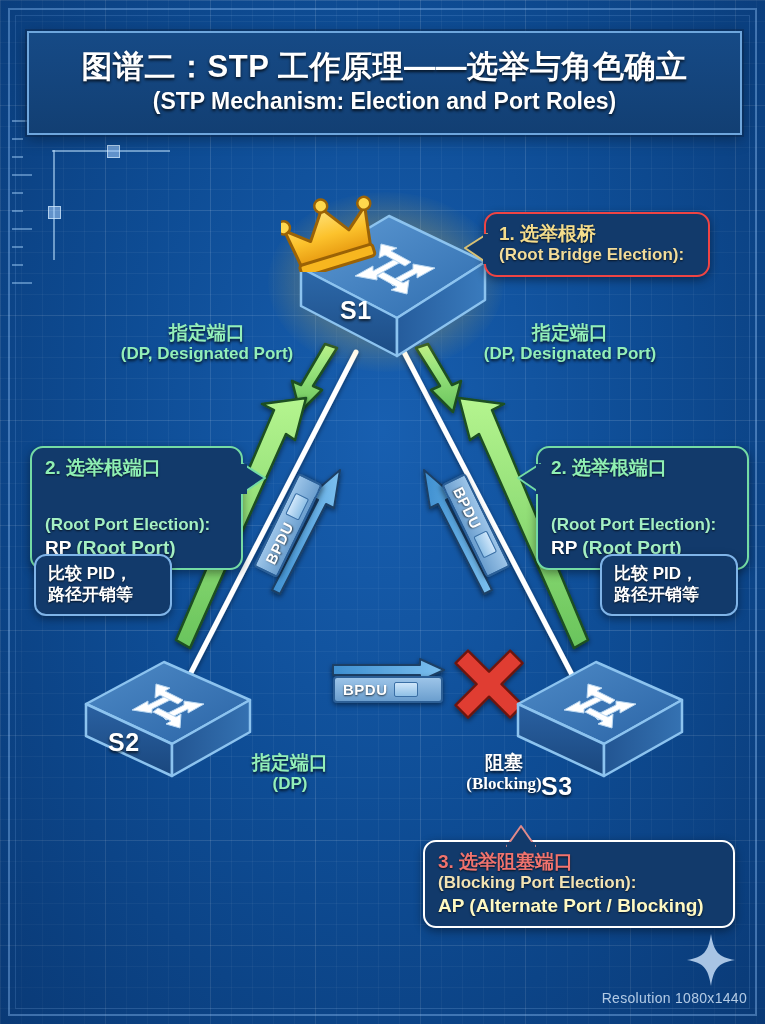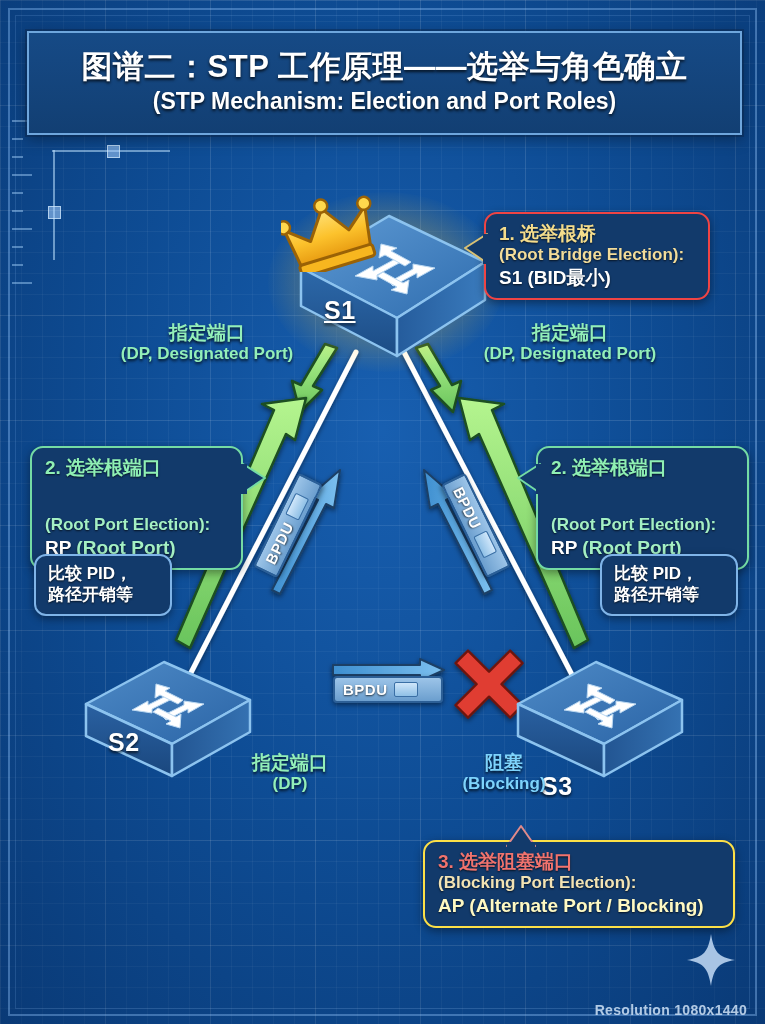--- a/index.html
+++ b/index.html
@@ -95,42 +95,42 @@
   .co-gold .l1{color:#f5dd8c;text-shadow:0 1px 2px rgba(0,0,0,.7);}
   .co-gold .l2{color:#f2dc9a;text-shadow:0 1px 2px rgba(0,0,0,.7);}
   .co-gold .l3{color:#ffffff;text-shadow:0 1px 2px rgba(0,0,0,.7);}
 
   .co-green{border:2px solid #74dba4;}
   .co-green .l1{color:#8ff0b4;text-shadow:0 1px 2px rgba(0,0,0,.7);}
   .co-green .l2{color:#a4f0c4;text-shadow:0 1px 2px rgba(0,0,0,.7);margin-top:36px;}
   .co-green .l3{color:#ffffff;text-shadow:0 1px 2px rgba(0,0,0,.7);}
   .co-green .l3 .sub{color:#a4f0c4;}
 
-  .co-red{border:2px solid #fde047;}
+  .co-red{border:2px solid #ffffff;}
   .co-red .l1{color:#f0736e;text-shadow:0 1px 2px rgba(0,0,0,.75);}
   .co-red .l2{color:#f2e3b4;text-shadow:0 1px 2px rgba(0,0,0,.7);}
   .co-red .l3{color:#fef9c3;text-shadow:0 1px 2px rgba(0,0,0,.7);}
 
   .note{
     position:absolute;box-sizing:border-box;
     background:#123a6b;border:2px solid #7fb4e8;border-radius:12px;
     padding:7px 12px 8px 12px;
     box-shadow:0 3px 9px rgba(0,0,0,.4);
   }
   .note div{
     color:#ffffff;font-size:17px;font-weight:bold;line-height:1.25;white-space:nowrap;
     text-shadow:0 1px 2px rgba(0,0,0,.7);
   }
 
   
   .flabel{position:absolute;text-align:center;white-space:nowrap;}
   .flabel .a{font-size:19px;font-weight:bold;line-height:1.18;}
   .flabel .b{font-size:17px;font-weight:bold;line-height:1.2;}
   .green-txt{color:#93efb9;text-shadow:0 2px 3px rgba(0,0,0,.8);}
-  .red-txt{color:#7dd3fc;text-shadow:0 2px 3px rgba(0,0,0,.8);}
+  .red-txt{color:#ffffff;text-shadow:0 2px 3px rgba(0,0,0,.8);font-family:Liberation Serif, serif;}
 
   
   .bpdu{
     position:absolute;box-sizing:border-box;
     background:linear-gradient(180deg,#9cc4e8 0%,#7faed9 60%,#6b9ece 100%);
     border:2px solid #2c5f96;
     border-radius:4px;
     display:flex;align-items:center;gap:6px;
     padding:3px 8px;
     box-shadow:0 2px 5px rgba(0,0,0,.45);
@@ -140,22 +140,22 @@
     text-shadow:0 1px 2px rgba(0,0,0,.7);
   }
   .bpdu .pkt{
     width:22px;height:13px;border-radius:2px;
     background:linear-gradient(180deg,#cfe6fa,#8fc0e6);
     border:1px solid #3a6fa5;
   }
 
   
   .watermark{
-    position:absolute;right:18px;bottom:6px;
-    color:#cfe2f6;font-size:14px;opacity:.85;letter-spacing:.3px;font-weight:bold;
+    position:absolute;right:18px;bottom:18px;
+    color:#cfe2f6;font-size:14px;opacity:.85;letter-spacing:.3px;
   }
   .sparkle{position:absolute;right:28px;bottom:36px;}
 </style>
 </head>
 <body>
 
 <div id="stage">
 
   <div class="bg-grid-fine"></div>
   <div class="bg-grid-major"></div>
@@ -265,21 +265,21 @@
 
       <path d="M112,122 L200,66 L200,104 L112,160 Z" fill="url(#sideFace1)" stroke="#8cc3ef" stroke-width="2.5" stroke-linejoin="round"></path>
 
       <g fill="#ffffff" stroke="#bcd9f2" stroke-width="1">
         <path d="M70,80 L88,70 L88,75 L112,62 L116,66 L92,79 L92,84 Z"></path>
         <path d="M150,72 L132,82 L132,77 L108,90 L104,86 L128,73 L128,68 Z"></path>
         <path d="M96,48 L112,52 L106,55 L126,66 L120,70 L100,59 L94,62 Z"></path>
         <path d="M122,98 L106,94 L112,91 L92,80 L98,76 L118,87 L124,84 Z"></path>
       </g>
     </svg>
-    <div class="sw-label" style="left:324px;top:296px;text-decoration:underline;">S1</div>
+    <div class="sw-label" style="left:340px;top:296px;">S1</div>
   </div>
 
   <svg class="crown" width="110" height="78" style="left:281px;top:194px;">
     <defs>
       <linearGradient id="crownGrad" x1="0" y1="0" x2="0" y2="1">
         <stop offset="0%" stop-color="#ffe27a"></stop>
           <stop offset="55%" stop-color="#fcc22c"></stop>
           <stop offset="100%" stop-color="#e79a10"></stop>
       </linearGradient>
     </defs>
@@ -332,21 +332,20 @@
         <path d="M80,36 L94,40 L89,43 L107,52 L102,56 L84,47 L79,50 Z"></path>
         <path d="M104,80 L90,76 L95,73 L77,64 L82,60 L100,69 L105,66 Z"></path>
       </g>
     </svg>
     <div class="sw-label" style="left:541px;top:772px;">S3</div>
   </div>
 
   <div class="callout co-gold" style="left:484px;top:212px;width:226px;">
     <div class="l1">1. 选举根桥</div>
     <div class="l2">(Root Bridge Election):</div>
-    <div class="l3">S1 (BID最小)</div>
   </div>
   <svg width="26" height="34" style="position:absolute;left:463px;top:232px;">
     <path d="M24,2 L2,16 L24,31 Z" fill="#123a6b" stroke="#d9c174" stroke-width="2" stroke-linejoin="round"></path>
     <rect x="20" y="2" width="6" height="30" fill="#123a6b"></rect>
   </svg>
 
   <div class="callout co-green" style="left:30px;top:446px;width:213px;">
     <div class="l1">2. 选举根端口</div>
     <div class="l2">(Root Port Election):</div>
     <div class="l3"><span>RP</span><span class="sub"> (Root Port)</span></div>

